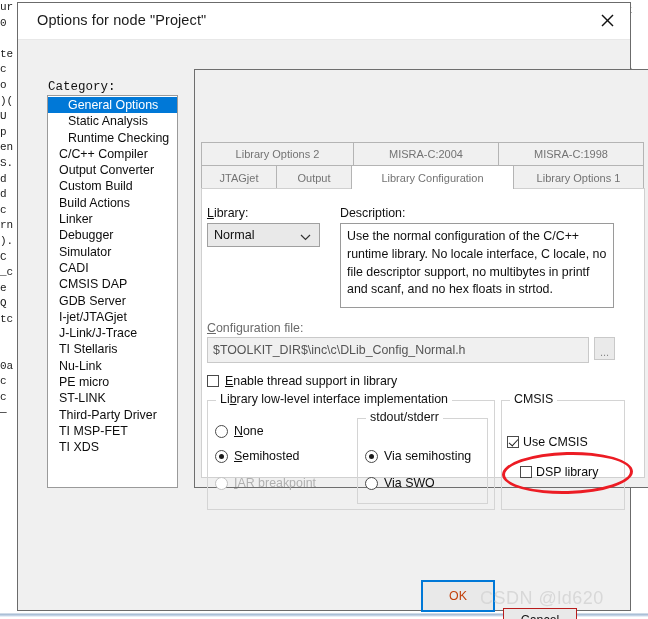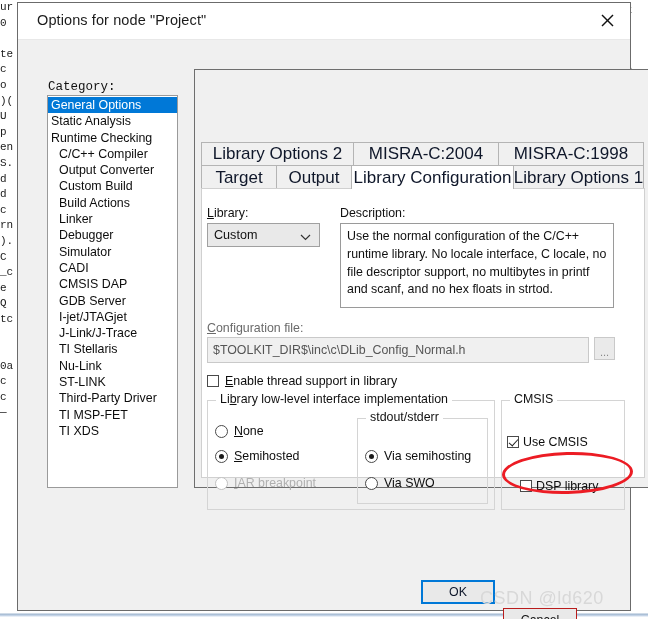--- a/index.html
+++ b/index.html
@@ -61,42 +61,42 @@
     position:absolute;left:30px;top:77px;font-size:12.5px;color:#111;font-family:Liberation Mono, monospace;
   }
   #category-list{
     position:absolute;left:29px;top:92px;width:131px;height:393px;
     background:#ffffff;border:1px solid #9a9a9a;
     box-sizing:border-box;overflow:hidden;
     padding-top:1px;
   }
   .cat-item{
     font-size:12.4px;color:#0d0d0d;height:16.3px;line-height:16.3px;
-    padding-left:3px;white-space:nowrap;
+    padding-left:20px;white-space:nowrap;
   }
   .cat-item.indent{padding-left:11px;}
   .cat-item.selected{background:#0078d7;color:#ffffff;}
 
   
   #right-panel{
     position:absolute;left:176px;top:66px;width:458px;height:419px;
     border:1px solid #6e6e6e;background:#f0f0f0;box-sizing:border-box;
   }
 
   
   #tabrow-top{
     position:absolute;left:183px;top:139px;height:23px;display:flex;
   }
   #tabrow-bottom{
     position:absolute;left:183px;top:162px;height:24px;display:flex;
   }
   .tab{
     border:1px solid #b4b4b4;border-bottom:none;
     background:#f0f0f0;
-    font-size:17px;color:#0f172a;
+    font-size:11px;color:#737373;
     display:flex;align-items:center;justify-content:center;
     box-sizing:border-box;margin-right:-1px;
     white-space:nowrap;
   }
   .tab.active{
     background:#ffffff;border-color:#b4b4b4;
     position:relative;z-index:5;
   }
   #tab-panel{
     position:absolute;left:183px;top:185px;width:444px;height:290px;
@@ -175,23 +175,23 @@
   
   #red-ellipse{
     position:absolute;left:484px;top:449px;width:131px;height:42px;
     border:3px solid #ec1c24;border-radius:50%;
     box-sizing:border-box;pointer-events:none;
     transform:rotate(-1.5deg);
   }
 
   
   #ok-button{
-    position:absolute;left:403px;top:577px;width:74px;height:24px;
+    position:absolute;left:403px;top:577px;width:74px;height:32px;
     background:#e9e9e9;border:2px solid #0078d7;box-sizing:border-box;
-    font-size:12.4px;color:#0f172a;display:flex;align-items:center;
+    font-size:12.4px;color:#c2410c;display:flex;align-items:center;
     justify-content:center;
   }
   #cancel-button{
     position:absolute;left:485px;top:577px;width:74px;height:24px;
     background:#e9e9e9;border:1px solid #b91c1c;box-sizing:border-box;
     font-size:12.4px;color:#111;display:flex;align-items:center;
     justify-content:center;
     margin-top:28px;
   }
 
@@ -280,46 +280,47 @@
       <div class="cat-item indent">Linker</div>
       <div class="cat-item indent">Debugger</div>
       <div class="cat-item indent">Simulator</div>
       <div class="cat-item indent">CADI</div>
       <div class="cat-item indent">CMSIS DAP</div>
       <div class="cat-item indent">GDB Server</div>
       <div class="cat-item indent">I-jet/JTAGjet</div>
       <div class="cat-item indent">J-Link/J-Trace</div>
       <div class="cat-item indent">TI Stellaris</div>
       <div class="cat-item indent">Nu-Link</div>
+      <div class="cat-item indent">PE micro</div>
       <div class="cat-item indent">ST-LINK</div>
       <div class="cat-item indent">Third-Party Driver</div>
       <div class="cat-item indent">TI MSP-FET</div>
       <div class="cat-item indent">TI XDS</div>
     </div>
 
   <div id="right-panel"></div>
 
   <div id="tabrow-top">
       <div class="tab" style="width: 153px; height: 100%;">Library Options 2</div>
       <div class="tab" style="width: 146px; height: 100%;">MISRA-C:2004</div>
       <div class="tab" style="width: 146px; height: 100%;">MISRA-C:1998</div>
     </div>
   <div id="tabrow-bottom">
-      <div class="tab" style="width: 76px; height: 100%;">Target</div>
+      <div class="tab" style="width: 76px; height: 100%;">JTAGjet</div>
       <div class="tab" style="width: 76px; height: 100%;">Output</div>
       <div class="tab active" style="width: 163px; height: 100%;">Library Configuration</div>
       <div class="tab" style="width: 131px; height: 100%;">Library Options 1</div>
     </div>
 
   <div id="tab-panel"></div>
 
   <div class="fld-label" style="left:189px;top:203px;"><span class="uline">L</span><span></span>ibrary:</div>
 
   <div id="library-select">
-    <span>Custom</span>
+    <span>Normal</span>
     <span class="chev">
       <svg width="11" height="7" viewBox="0 0 11 7">
           <polyline points="1,1 5.5,5.5 10,1" fill="none" stroke="#333" stroke-width="1.2"></polyline>
         </svg>
     </span>
   </div>
 
   <div class="fld-label" style="left:322px;top:203px;">Description:</div>
   <div id="description-box">Use the normal configuration of the C/C++ runtime library. No locale interface, C locale, no file descriptor support, no multibytes in printf and scanf, and no hex floats in strtod.</div>
 
@@ -361,21 +362,21 @@
     <span>Via SWO</span>
   </div>
 
   <div class="groupbox" style="left:483px;top:397px;width:124px;height:110px;">
     <div class="group-title">CMSIS</div>
   </div>
   <div class="row-opt" style="left:489px;top:432px;gap:4px;">
     <span class="cbx checked"></span>
     <span>Use CMSIS</span>
   </div>
-  <div class="row-opt" style="left:502px;top:476px;gap:4px;text-align:center;">
+  <div class="row-opt" style="left:502px;top:462px;gap:4px;text-align:center;">
     <span class="cbx"></span>
     <span>DSP library</span>
   </div>
 
   <div id="red-ellipse"></div>
 
   <div id="ok-button">OK</div>
   <div id="cancel-button">Cancel</div>
 </div>
 

